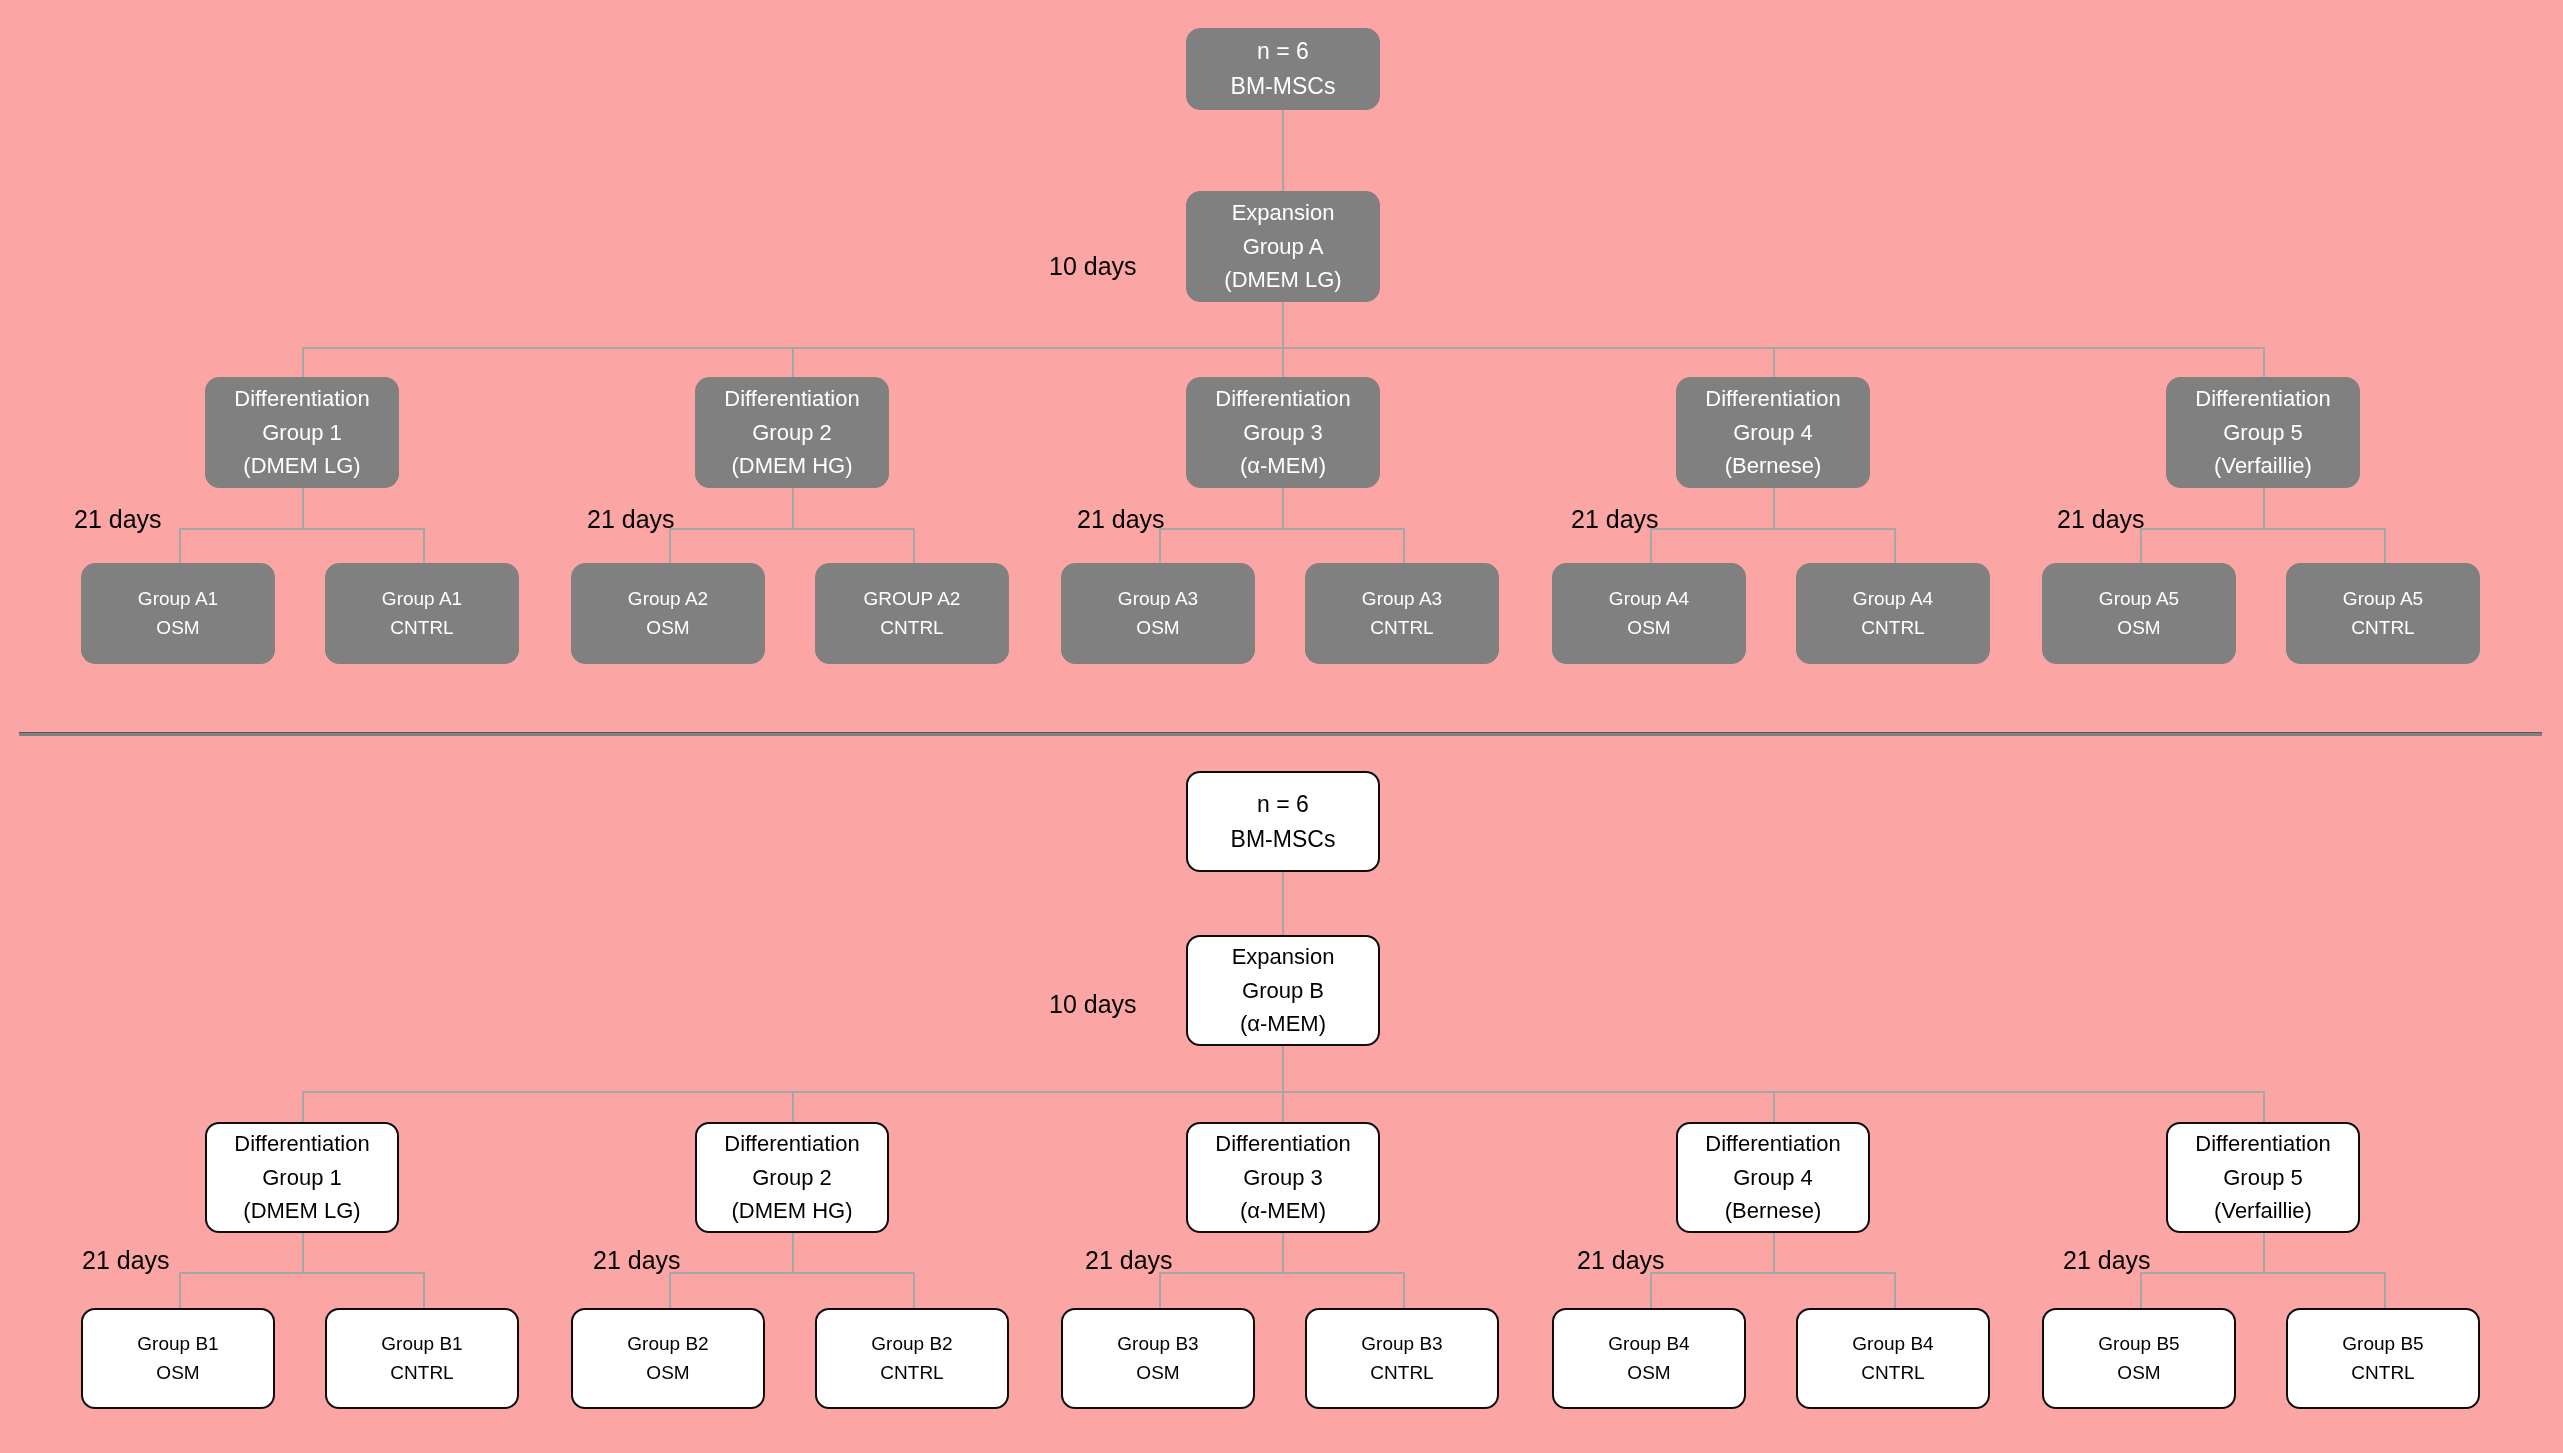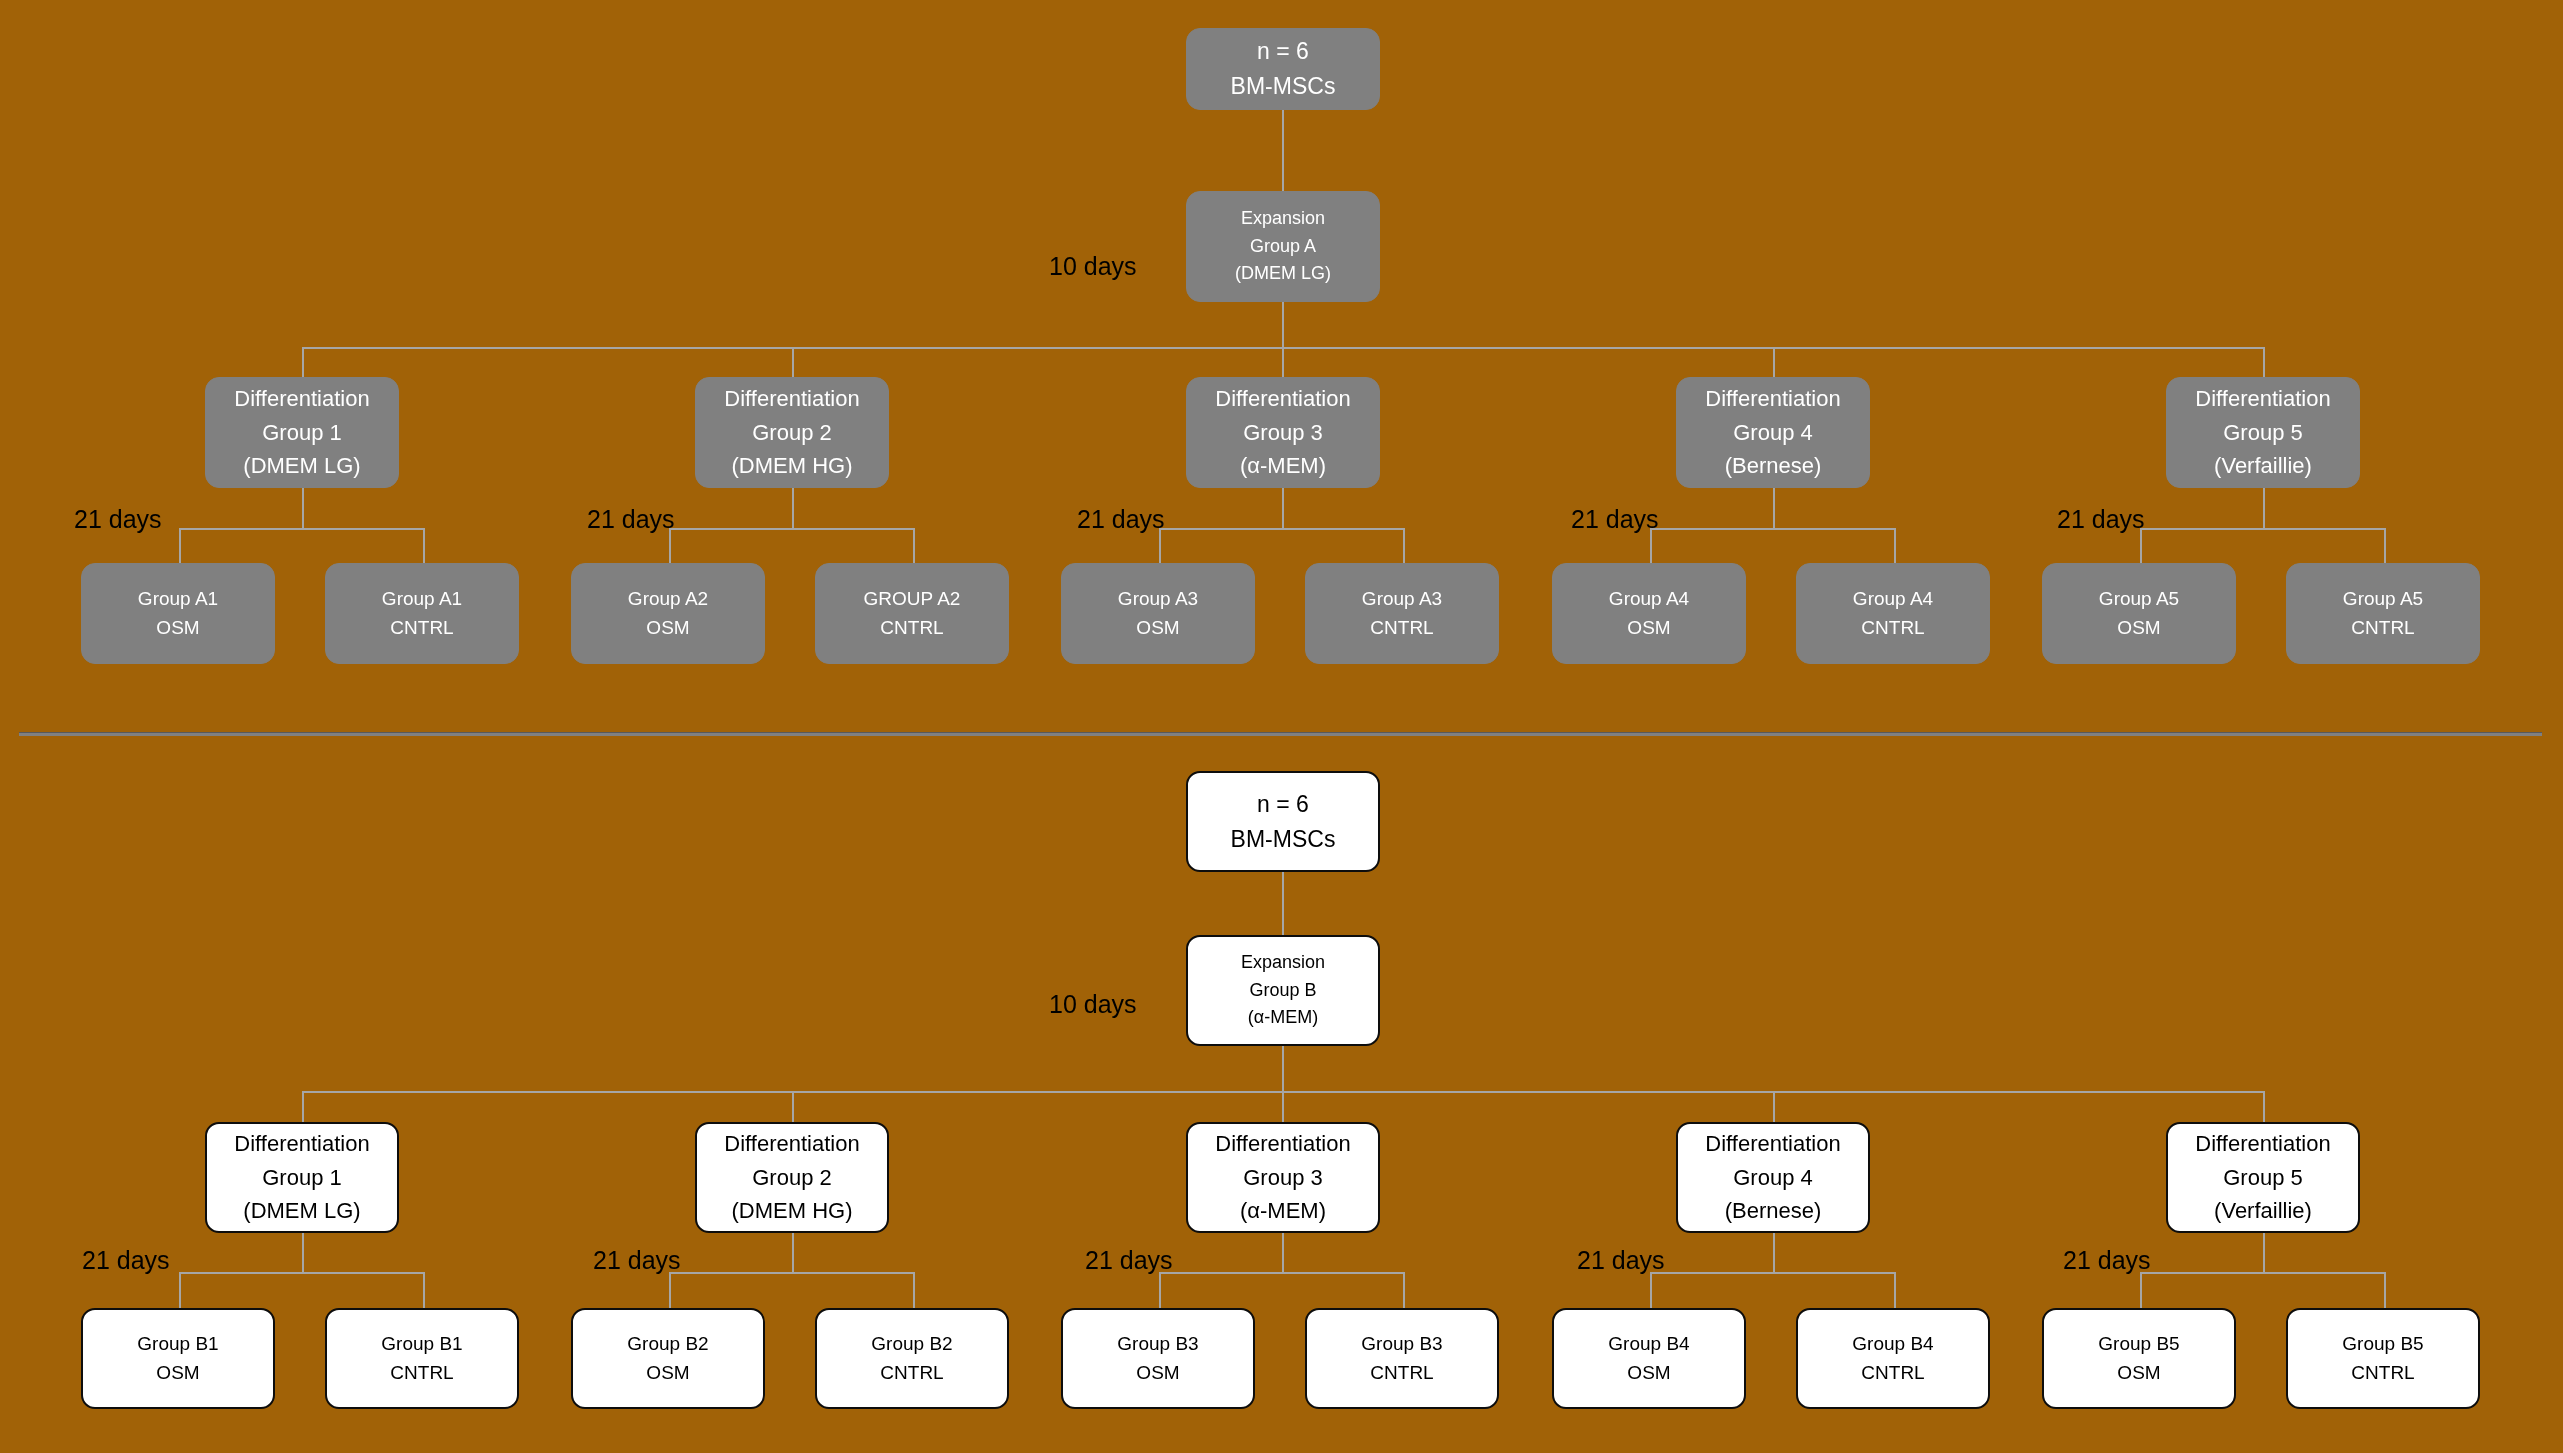--- a/index.html
+++ b/index.html
@@ -7,21 +7,21 @@
     padding: 0;
     background: #ffffff;
   }
   body {
     font-family: "Liberation Sans", sans-serif;
   }
   #canvas {
     position: relative;
     width: 2563px;
     height: 1453px;
-    background: #a16207;
+    background: #fca5a5;
     overflow: hidden;
   }
 
   
   .ln {
     position: absolute;
     background: #a6a6a6;
   }
   .ln-v { width: 1.9px; }
   .ln-h { height: 1.9px; }
@@ -64,21 +64,21 @@
   
   .daylabel {
     position: absolute;
     color: #000000;
     white-space: nowrap;
     font-size: 25px;
   }
 
   
   .f-root  { font-size: 23px; }
-  .f-exp   { font-size: 18px; }
+  .f-exp   { font-size: 22px; }
   .f-diff  { font-size: 22px; }
   .f-leaf  { font-size: 19px; }
 </style>
 </head>
 <body>
 
 <div id="canvas">
 
   <div>
 

